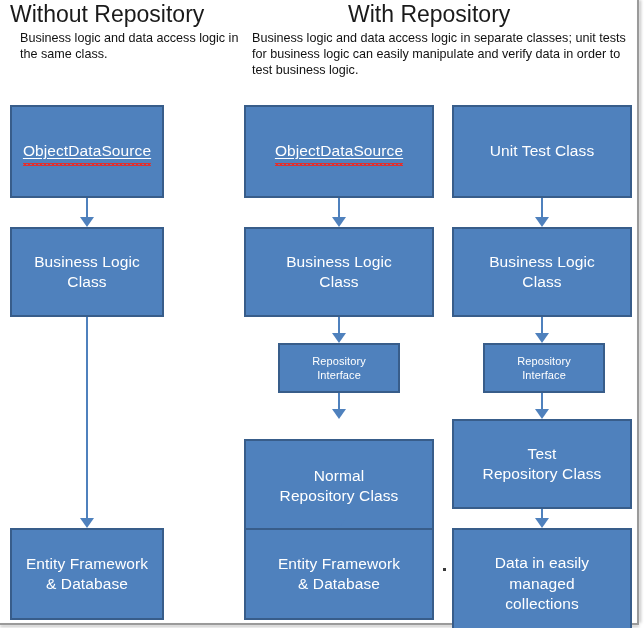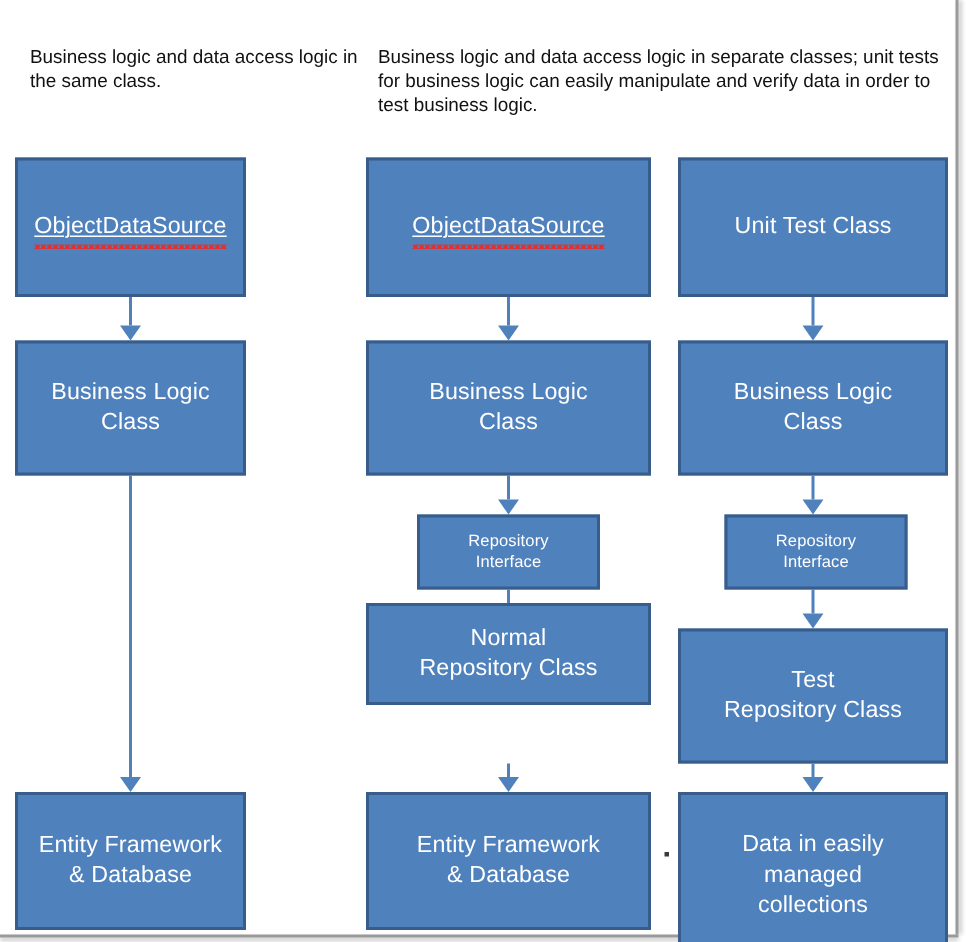--- a/index.html
+++ b/index.html
@@ -134,23 +134,25 @@
   }
 </style>
 </head>
 <body>
 
 <div id="canvas">
 
   <div class="frame-right"></div>
   <div class="frame-bottom"></div>
 
+  <div class="heading" style="left:10px; top:2px;">Without Repository</div>
 
   <div class="subheading" style="left:20px; top:30px; width:232px;">Business logic and data access logic in the same class.</div>
 
+  <div class="heading" style="left:348px; top:2px;">With Repository</div>
 
   <div class="subheading" style="left:252px; top:30px; width:382px;">Business logic and data access logic in separate classes; unit tests for business logic can easily manipulate and verify data in order to test business logic.</div>
 
   <div class="node" style="left:10px; top:105px; width:154px; height:93px;">
     <span class="node-label">
       <span class="spell">ObjectDataSource</span><br>
     </span>
   </div>
 
   <div class="arrow" style="left:80px; top:198px; height:29px;">
@@ -205,21 +207,21 @@
       <span>Repository</span><br>
       <span>Interface</span>
     </span>
   </div>
 
   <div class="arrow" style="left:332px; top:393px; height:26px;">
     <div class="shaft" style="height:16px;"></div>
     <div class="head" style="top:16px;"></div>
   </div>
 
-  <div class="node" style="left:244px; top:402px; width:190px; height:68px;">
+  <div class="node" style="left:244px; top:439px; width:190px; height:94px;">
     <span class="node-label">
       <span>Normal</span><br>
       <span>Repository Class</span>
     </span>
   </div>
 
   <div class="arrow" style="left:332px; top:509px; height:19px;">
     <div class="shaft" style="height:9px;"></div>
     <div class="head" style="top:9px;"></div>
   </div>

